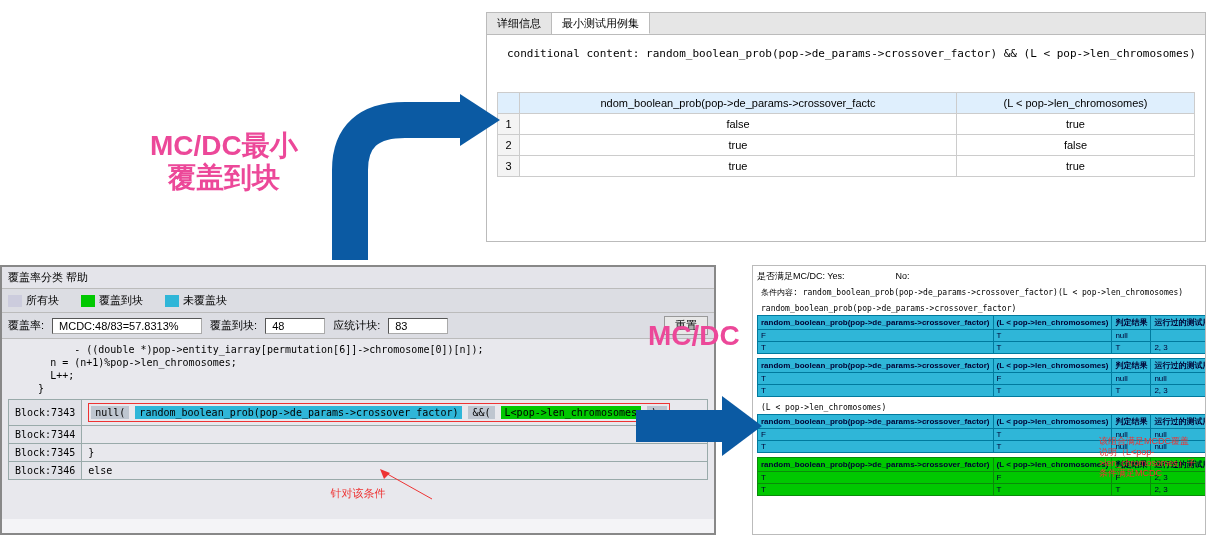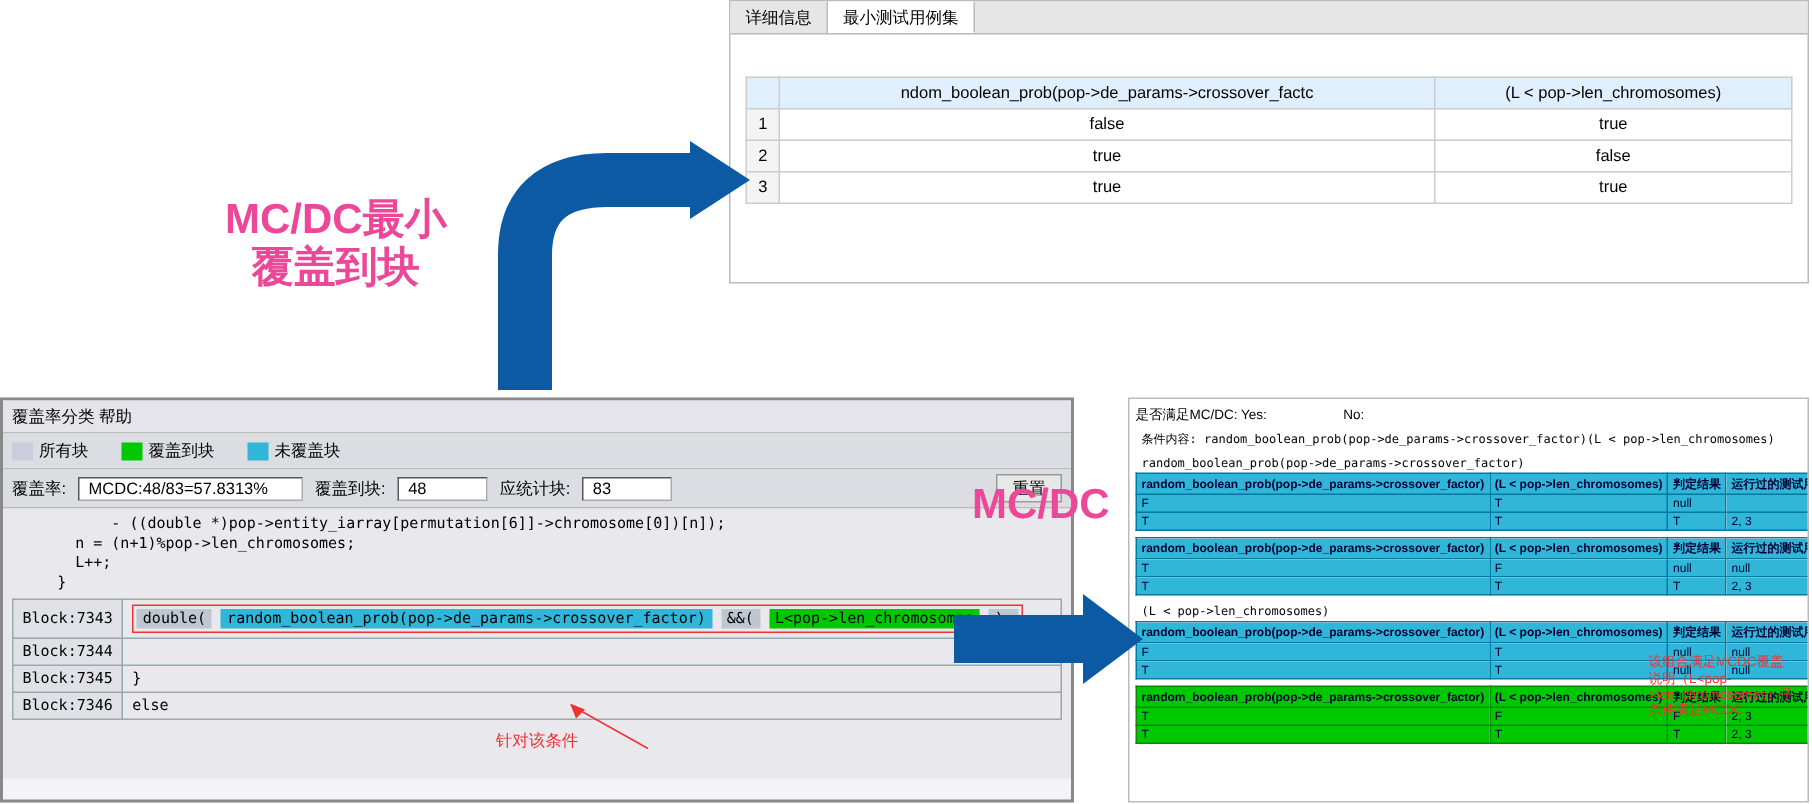--- a/index.html
+++ b/index.html
@@ -13,22 +13,22 @@
     height: 536px;
     position: relative;
     overflow: hidden;
   }
   .panel {
     position: absolute;
     background: #fff;
   }
   
   .tabs-panel {
-    left: 486px; top: 0;
-    width: 720px; height: 189px;
+    left: 486px; top: 12px;
+    width: 720px; height: 230px;
     border: 1px solid #bbb;
   }
   .tab-strip {
     background: #e6e6e6;
     height: 22px;
     display: flex;
     border-bottom: 1px solid #bbb;
   }
   .tab {
     padding: 3px 10px;
@@ -170,20 +170,24 @@
   .lbl2 { left: 648px; top: 320px; text-align: left; }
   .big-arrow { position: absolute; }
 </style>
 </head>
 <body>
 
 <div class="panel tabs-panel">
   <div class="tab-strip">
     <div class="tab">详细信息</div>
     <div class="tab active">最小测试用例集</div>
+  </div>
+  <div class="cond-content">
+    <span>conditional content:</span>
+    <span>random_boolean_prob(pop-&gt;de_params-&gt;crossover_factor) &amp;&amp; (L &lt; pop-&gt;len_chromosomes)</span>
   </div>
   <table class="tc-table">
     <tbody>
         <tr>
       <th class="rownum"></th>
       <th>ndom_boolean_prob(pop-&gt;de_params-&gt;crossover_factc</th>
       <th>(L &lt; pop-&gt;len_chromosomes)</th>
     </tr>
     <tr>
       <td class="rownum">1</td>
@@ -224,21 +228,21 @@
     <div class="src-line">           - ((double *)pop-&gt;entity_iarray[permutation[6]]-&gt;chromosome[0])[n]);</div>
     <div class="src-line">       n = (n+1)%pop-&gt;len_chromosomes;</div>
     <div class="src-line">       L++;</div>
     <div class="src-line">     }</div>
     <table class="block-table">
       <tbody>
           <tr>
         <td class="blabel">Block:7343</td>
         <td>
           <span class="redbox">
-            <span class="tok tok-plain">double(</span>
+            <span class="tok tok-plain">null(</span>
             <span class="tok tok-blue">random_boolean_prob(pop-&gt;de_params-&gt;crossover_factor)</span>
             <span class="tok tok-plain">&amp;&amp;(</span>
             <span class="tok tok-green">L&lt;pop-&gt;len_chromosomes</span>
             <span class="tok tok-plain">);</span>
           </span>
         </td>
       </tr>
       <tr>
         <td class="blabel">Block:7344</td>
         <td></td>

